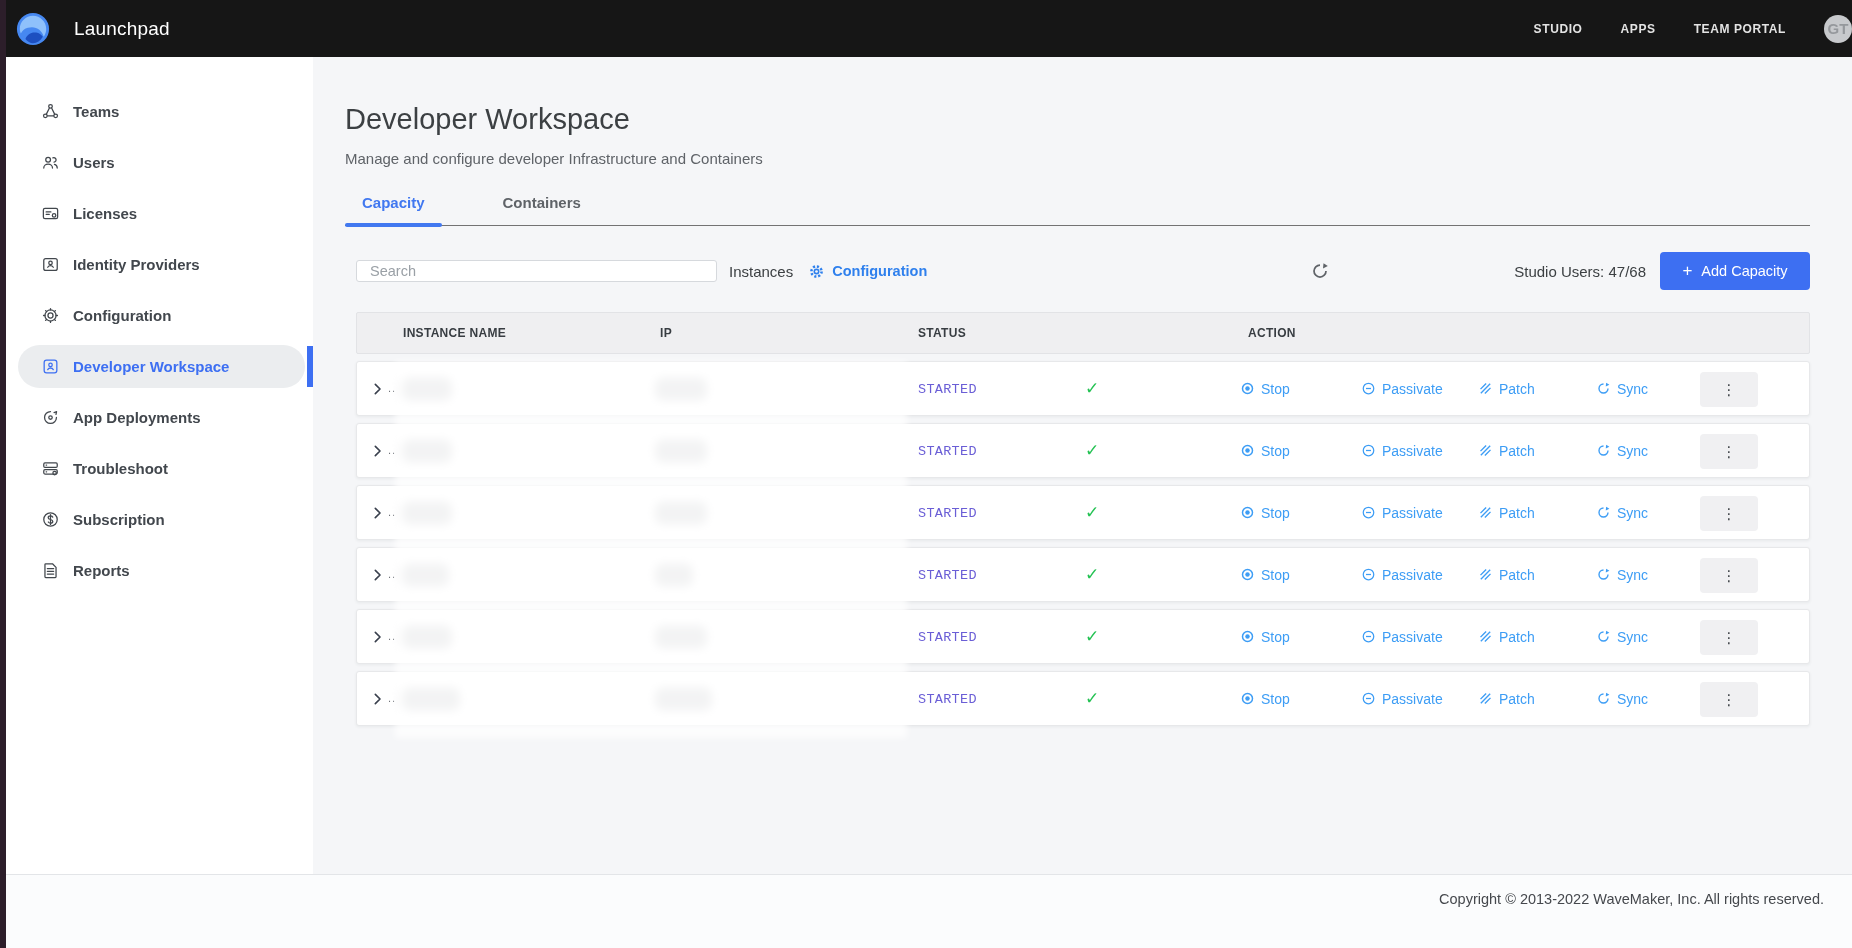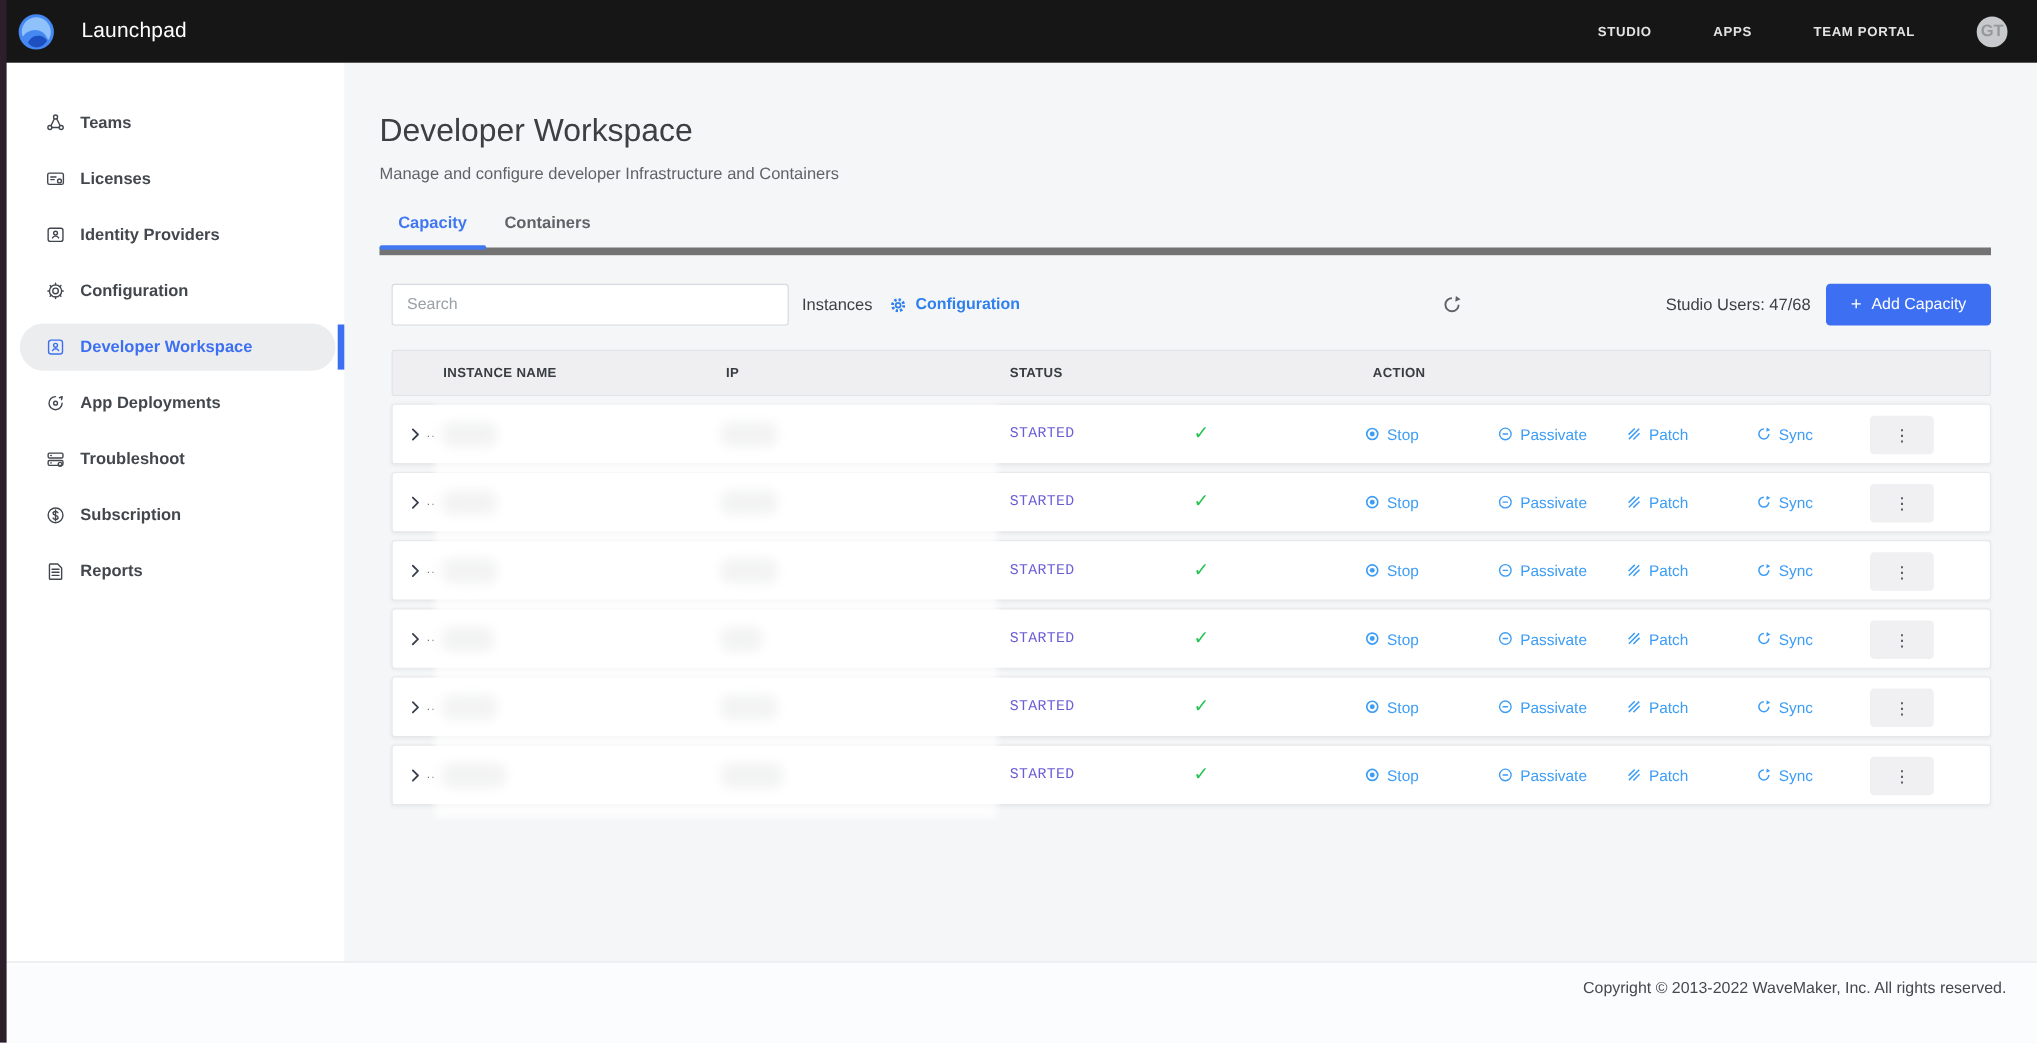--- a/index.html
+++ b/index.html
@@ -8,21 +8,21 @@
     position:relative; overflow:hidden;
     font-family:"Liberation Sans","DejaVu Sans",sans-serif;
     background:#f5f6f8; color:#3c4043;
   }
   svg { display:block; }
 
   
   .topbar { position:absolute; top:0; left:0; width:100%; height:57px; background:#161616; display:flex; align-items:center; z-index:30; }
   .brand { display:flex; align-items:center; gap:24px; padding-left:16px; }
   .brand-name { color:#ffffff; font-size:19px; letter-spacing:.2px; }
-  .topnav { margin-left:auto; display:flex; align-items:center; gap:56px; padding-right:27px; }
+  .topnav { margin-left:auto; display:flex; align-items:center; gap:38px; }
   .topnav-link { color:#e3e3e3; font-size:12px; letter-spacing:.6px; font-weight:bold; cursor:pointer; }
   .avatar { width:28px; height:28px; border-radius:50%; background:#c7c9cc; color:#95989c; font-weight:bold; font-size:15px; display:flex; align-items:center; justify-content:center; cursor:pointer; }
 
   .edge-strip { position:absolute; left:0; top:0; width:6px; height:948px; background:#2c1e2a; z-index:40; }
 
   
   .sidebar { position:absolute; left:0; top:57px; width:313px; bottom:74px; background:#ffffff; padding-top:33px; z-index:10; }
   .side-item { position:relative; height:43px; display:flex; align-items:center; padding-left:41px; gap:13px; margin-bottom:8px; color:#42474d; font-size:15px; font-weight:bold; cursor:pointer; }
   .side-item .sicon { width:19px; height:19px; position:relative; }
   .side-item .sicon svg { width:19px; height:19px; stroke:currentColor; fill:none; stroke-width:1.6; stroke-linecap:round; stroke-linejoin:round; }
@@ -30,27 +30,27 @@
   .side-item.active { color:var(--accent,#3d6ff2); }
   .side-item.active::before { content:""; position:absolute; left:18px; right:8px; top:0; bottom:0; background:#ebedef; border-radius:22px; }
   .side-item.active::after { content:""; position:absolute; right:0; top:1px; bottom:1px; width:6px; background:var(--accent,#3d6ff2); }
 
   
   .main { position:absolute; left:313px; top:57px; right:0; bottom:74px; background:#f5f6f8; overflow:hidden; }
   .content { padding:0 42px 0 32px; position:relative; }
   .page-title { margin-top:44px; font-size:29px; line-height:36px; font-weight:normal; color:#3c4043; }
   .page-sub { margin-top:13px; font-size:15px; color:#5f6368; }
 
-  .tabs { margin-top:27px; display:flex; border-bottom:7px solid #737373; }
+  .tabs { margin-top:27px; display:flex; border-bottom:1px solid #737373;gap:44px; }
   .tab { padding:0 17px 14px; font-size:15px; font-weight:bold; color:#5f6368; position:relative; cursor:pointer; }
   .tab.active { color:var(--tab-blue,#4178f0); }
   .tab.active::after { content:""; position:absolute; left:0; right:0; bottom:-2px; height:4px; background:var(--tab-blue,#4178f0); border-radius:2px; }
 
   .toolbar { margin:25px 0 0 11px; display:flex; align-items:center; position:relative; height:40px; }
-  .search { width:361px; height:38px; border:1px solid #d6d9dd; border-radius:3px; padding:0 13px; font-size:14.5px; color:#3c4043; background:#fff; outline:none; font-family:inherit; }
+  .search { width:361px; height:22px; border:1px solid #d6d9dd; border-radius:3px; padding:0 13px; font-size:14.5px; color:#3c4043; background:#fff; outline:none; font-family:inherit; }
   .search::placeholder { color:#9aa0a6; }
   .instances-label { margin-left:12px; font-size:15px; color:#3c4043; }
   .config-link { margin-left:15px; display:flex; align-items:center; gap:7px; color:var(--link-blue,#2f80ed); font-size:14.5px; font-weight:bold; cursor:pointer; }
   .gear-badge { width:17px; height:17px; }
   .refresh-btn { position:absolute; left:954px; top:10px; width:20px; height:20px; color:#5f6368; background:none; border:none; cursor:pointer; padding:0; }
   .studio-users { margin-left:auto; margin-right:14px; font-size:15px; color:#3c4043; }
   .add-btn { width:150px; height:38px; background:var(--accent,#3d6ff2); color:#fff; border:none; border-radius:4px; font-size:14.5px; font-family:inherit; display:flex; align-items:center; justify-content:center; gap:9px; cursor:pointer; }
   .add-plus { font-size:17px; margin-top:-1px; }
 
   
@@ -106,20 +106,30 @@
           <circle cx="5.5" cy="17.5" r="2.3"></circle>
           <circle cx="18.5" cy="17.5" r="2.3"></circle>
           <path d="M10.6 7.6 6.8 15.3M13.4 7.6 17.2 15.3M8 17.5h8"></path>
         </svg>
       </span>
     <span class="slabel">Teams</span>
   </div>
     <div class="side-item">
     <span class="sicon">
         <svg viewBox="0 0 24 24">
+          <circle cx="9" cy="8.5" r="3"></circle>
+          <path d="M3.5 19c0-3 2.5-5 5.5-5s5.5 2 5.5 5"></path>
+          <path d="M15 6.2a2.8 2.8 0 1 1 1.5 5.3M17 14.3c2.1.6 3.5 2.3 3.5 4.7"></path>
+        </svg>
+      </span>
+    <span class="slabel">Users</span>
+  </div>
+    <div class="side-item">
+    <span class="sicon">
+        <svg viewBox="0 0 24 24">
           <rect x="3" y="5.5" width="18" height="13" rx="2"></rect>
           <path d="M6.5 10h6M6.5 13h4"></path>
           <circle cx="16.5" cy="14.5" r="2.2"></circle>
         </svg>
       </span>
     <span class="slabel">Licenses</span>
   </div>
     <div class="side-item">
     <span class="sicon">
         <svg viewBox="0 0 24 24">

